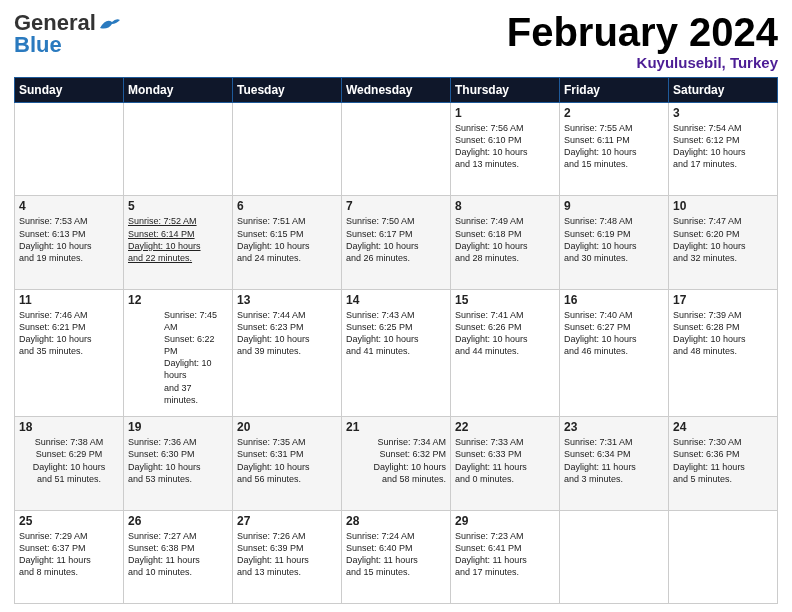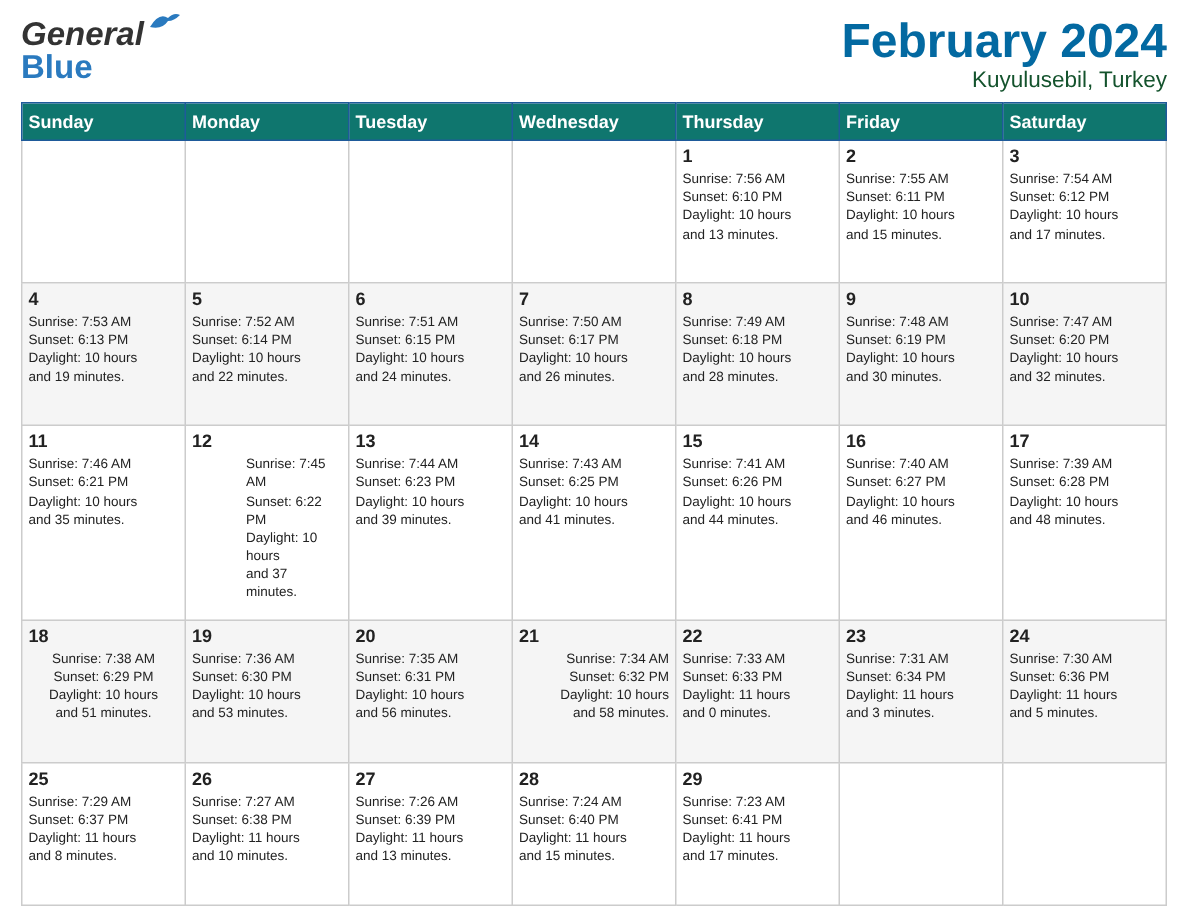--- a/index.html
+++ b/index.html
@@ -25,39 +25,39 @@
     }
     .logo {
       display: flex;
       flex-direction: column;
       align-items: flex-start;
     }
     .title-block {
       text-align: right;
     }
     .title-block h1 {
-      font-size: 32px;
+      font-size: 40px;
       font-weight: bold;
-      color: #0369a1;
+      color: #000000;
       line-height: 1.1;
     }
     .title-block h2 {
       font-size: 15px;
-      font-weight: normal;
-      color: #14532d;
+      font-weight: bold;
+      color: #4c1d95;
     }
     .calendar {
       flex: 1;
       border: 1px solid #ccc;
       border-collapse: collapse;
       width: 100%;
       table-layout: fixed;
     }
     .calendar th {
-      background: #0f766e;
+      background: #0f172a;
       color: #fff;
       font-size: 12px;
       font-weight: bold;
       padding: 5px 4px;
       border: 1px solid #1e5a9a;
       text-align: left;
     }
     .calendar td {
       border: 1px solid #ccc;
       vertical-align: top;
@@ -86,21 +86,21 @@
     .row-white td {
       background: #fff;
     }
   </style>
 </head>
 <body>
 
 <div class="page">
   <div class="header">
     <div class="logo">
-      <div style="display:flex;align-items:flex-start;font-style:italic;">
+      <div style="display:flex;align-items:flex-end;">
         <span style="font-size:22px;font-weight:bold;color:#333;">
           <span style="color:#333;">General</span>
         </span>
         <svg width="22" height="20" viewBox="0 0 22 20" style="margin-left:2px;margin-top:-4px;">
           <path d="M2,12 Q8,2 14,6 Q18,2 22,4 Q18,8 14,8 Q10,14 2,12Z" fill="#2a7abf"></path>
         </svg>
       </div>
       <span style="font-size:22px;font-weight:bold;color:#2a7abf;margin-top:-4px;">Blue</span>
     </div>
     <div class="title-block">
@@ -152,21 +152,21 @@
         <tr class="row-shaded">
           <td>
             <span class="day-num">4</span>
             <div class="day-info" style="white-space: pre-line;">Sunrise: 7:53 AM
 Sunset: 6:13 PM
 Daylight: 10 hours
 and 19 minutes.</div>
           </td>
           <td>
             <span class="day-num">5</span>
-            <div class="day-info" style="white-space: pre-line;">Sunrise: 7:52 AM
+            <div class="day-info" style="white-space: pre-line; text-decoration: underline;">Sunrise: 7:52 AM
 Sunset: 6:14 PM
 Daylight: 10 hours
 and 22 minutes.</div>
           </td>
           <td>
             <span class="day-num">6</span>
             <div class="day-info" style="white-space: pre-line;">Sunrise: 7:51 AM
 Sunset: 6:15 PM
 Daylight: 10 hours
 and 24 minutes.</div>

